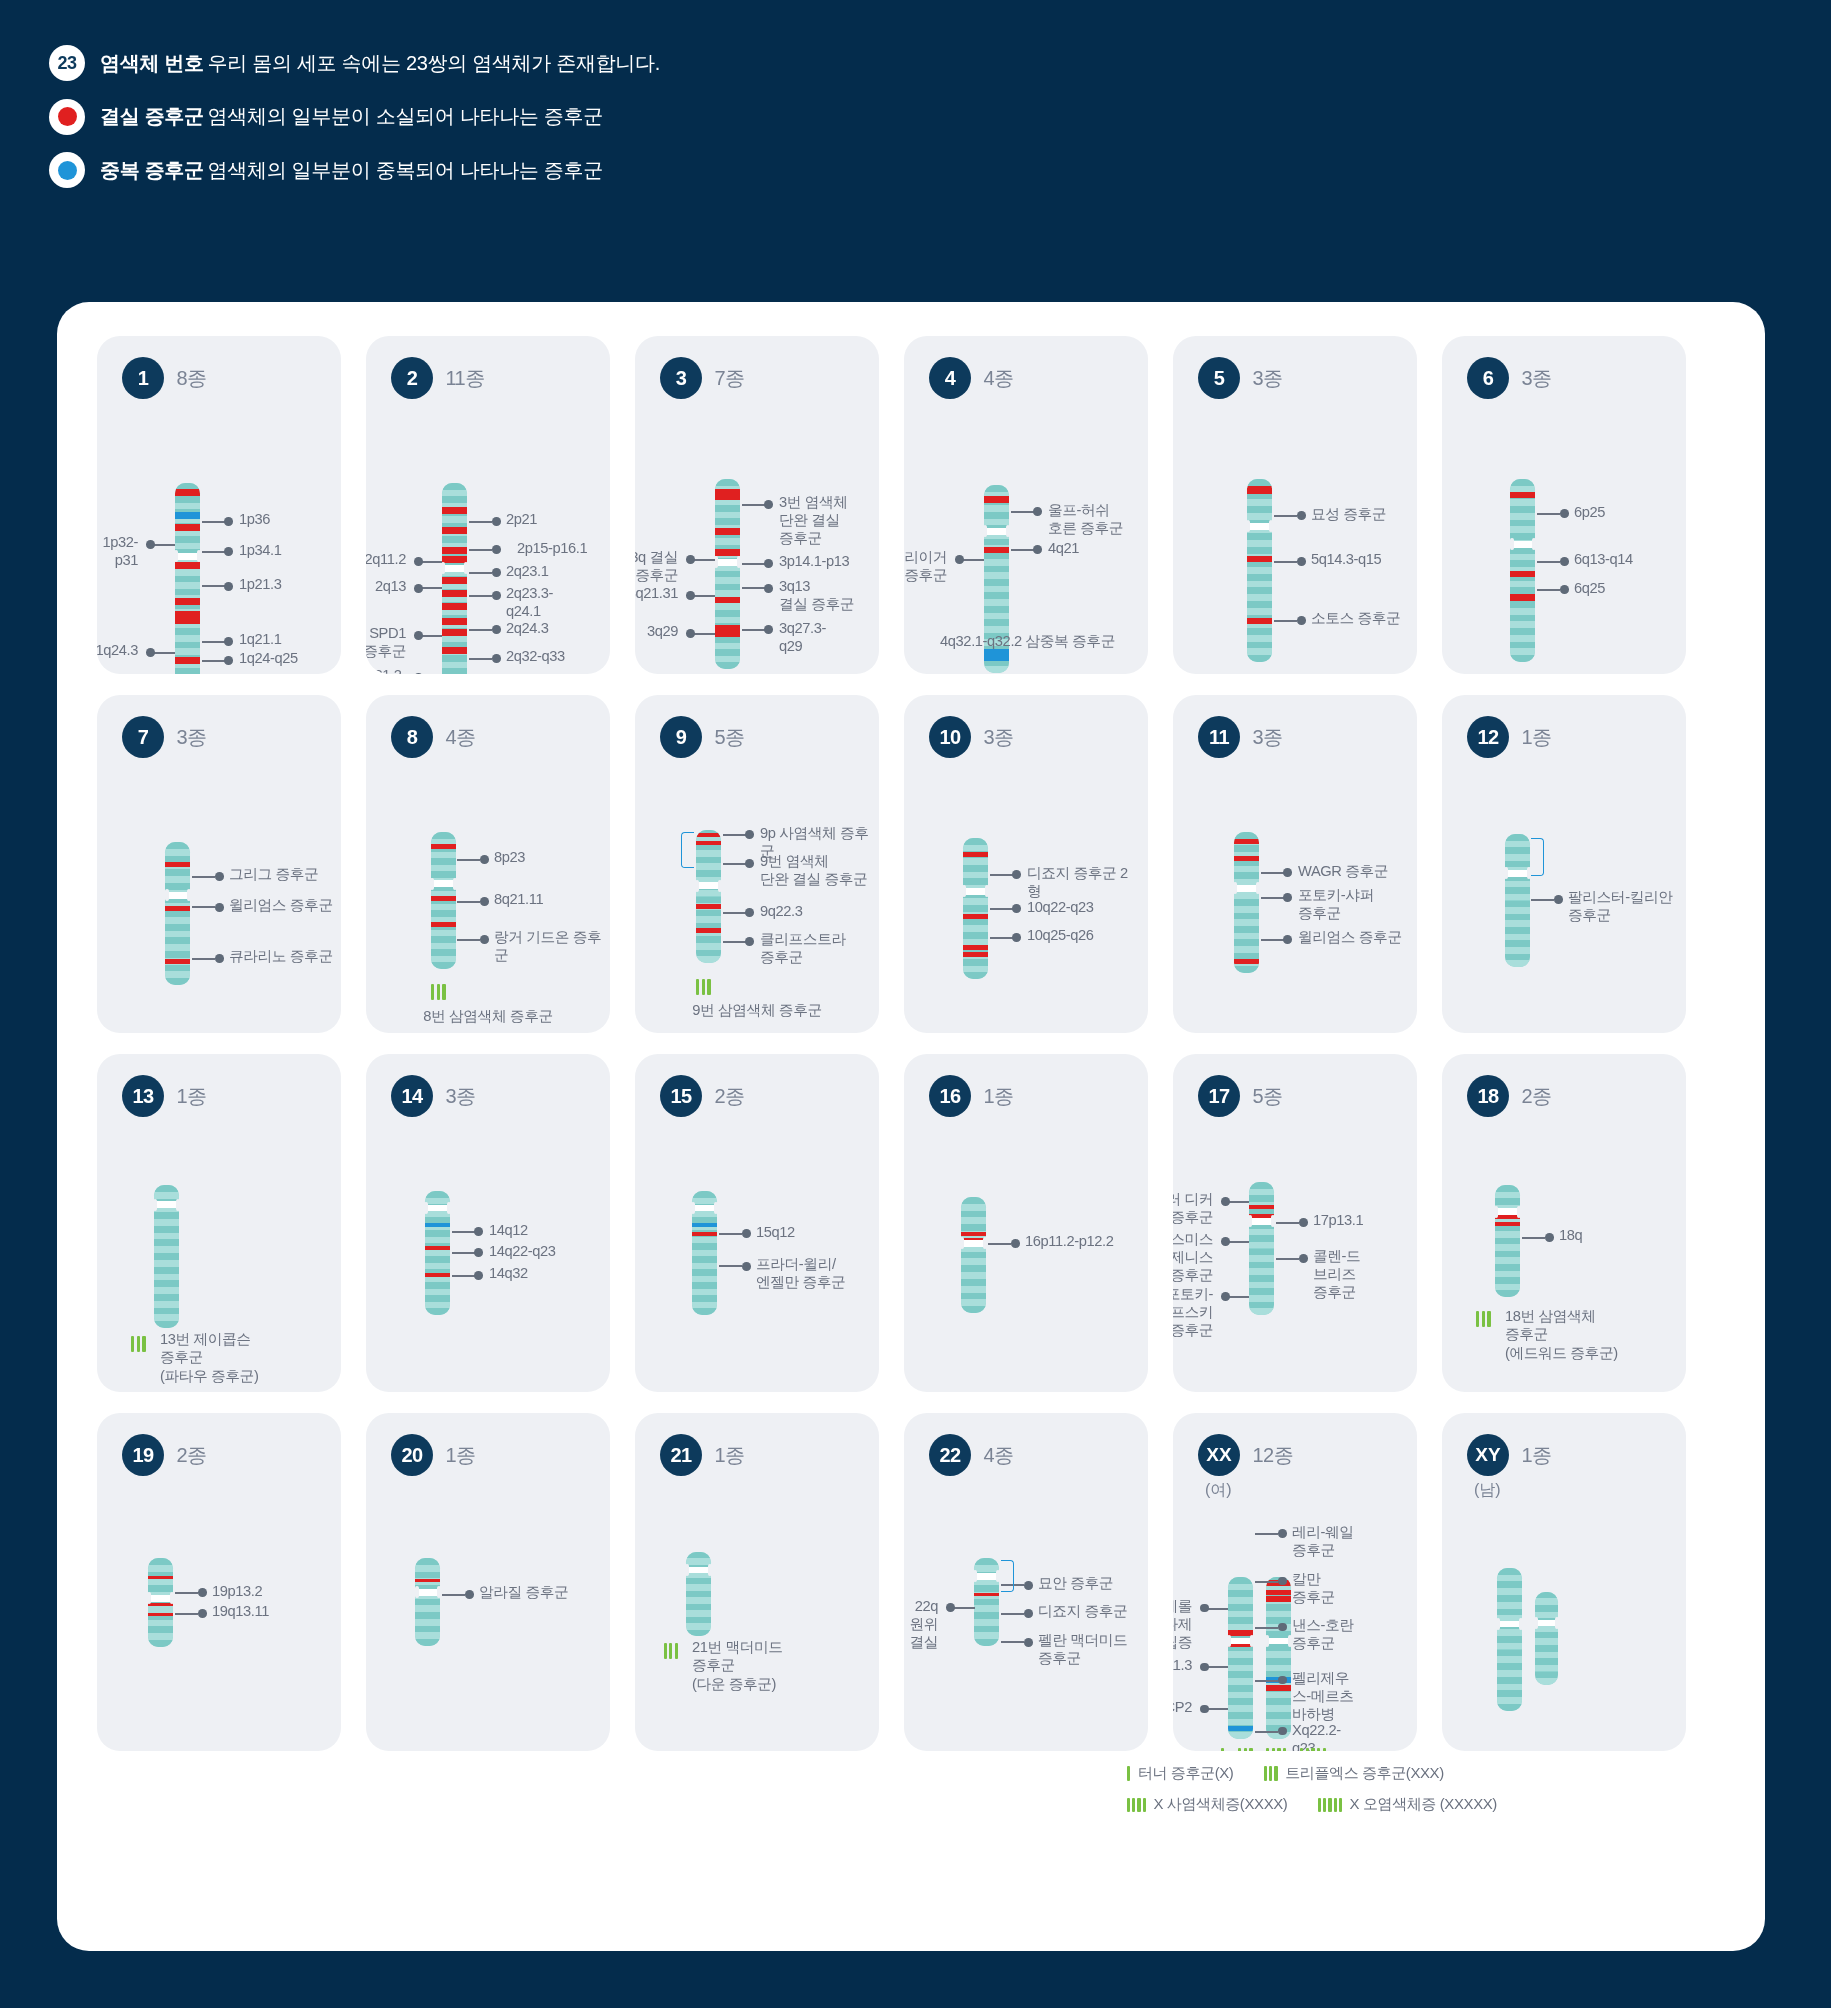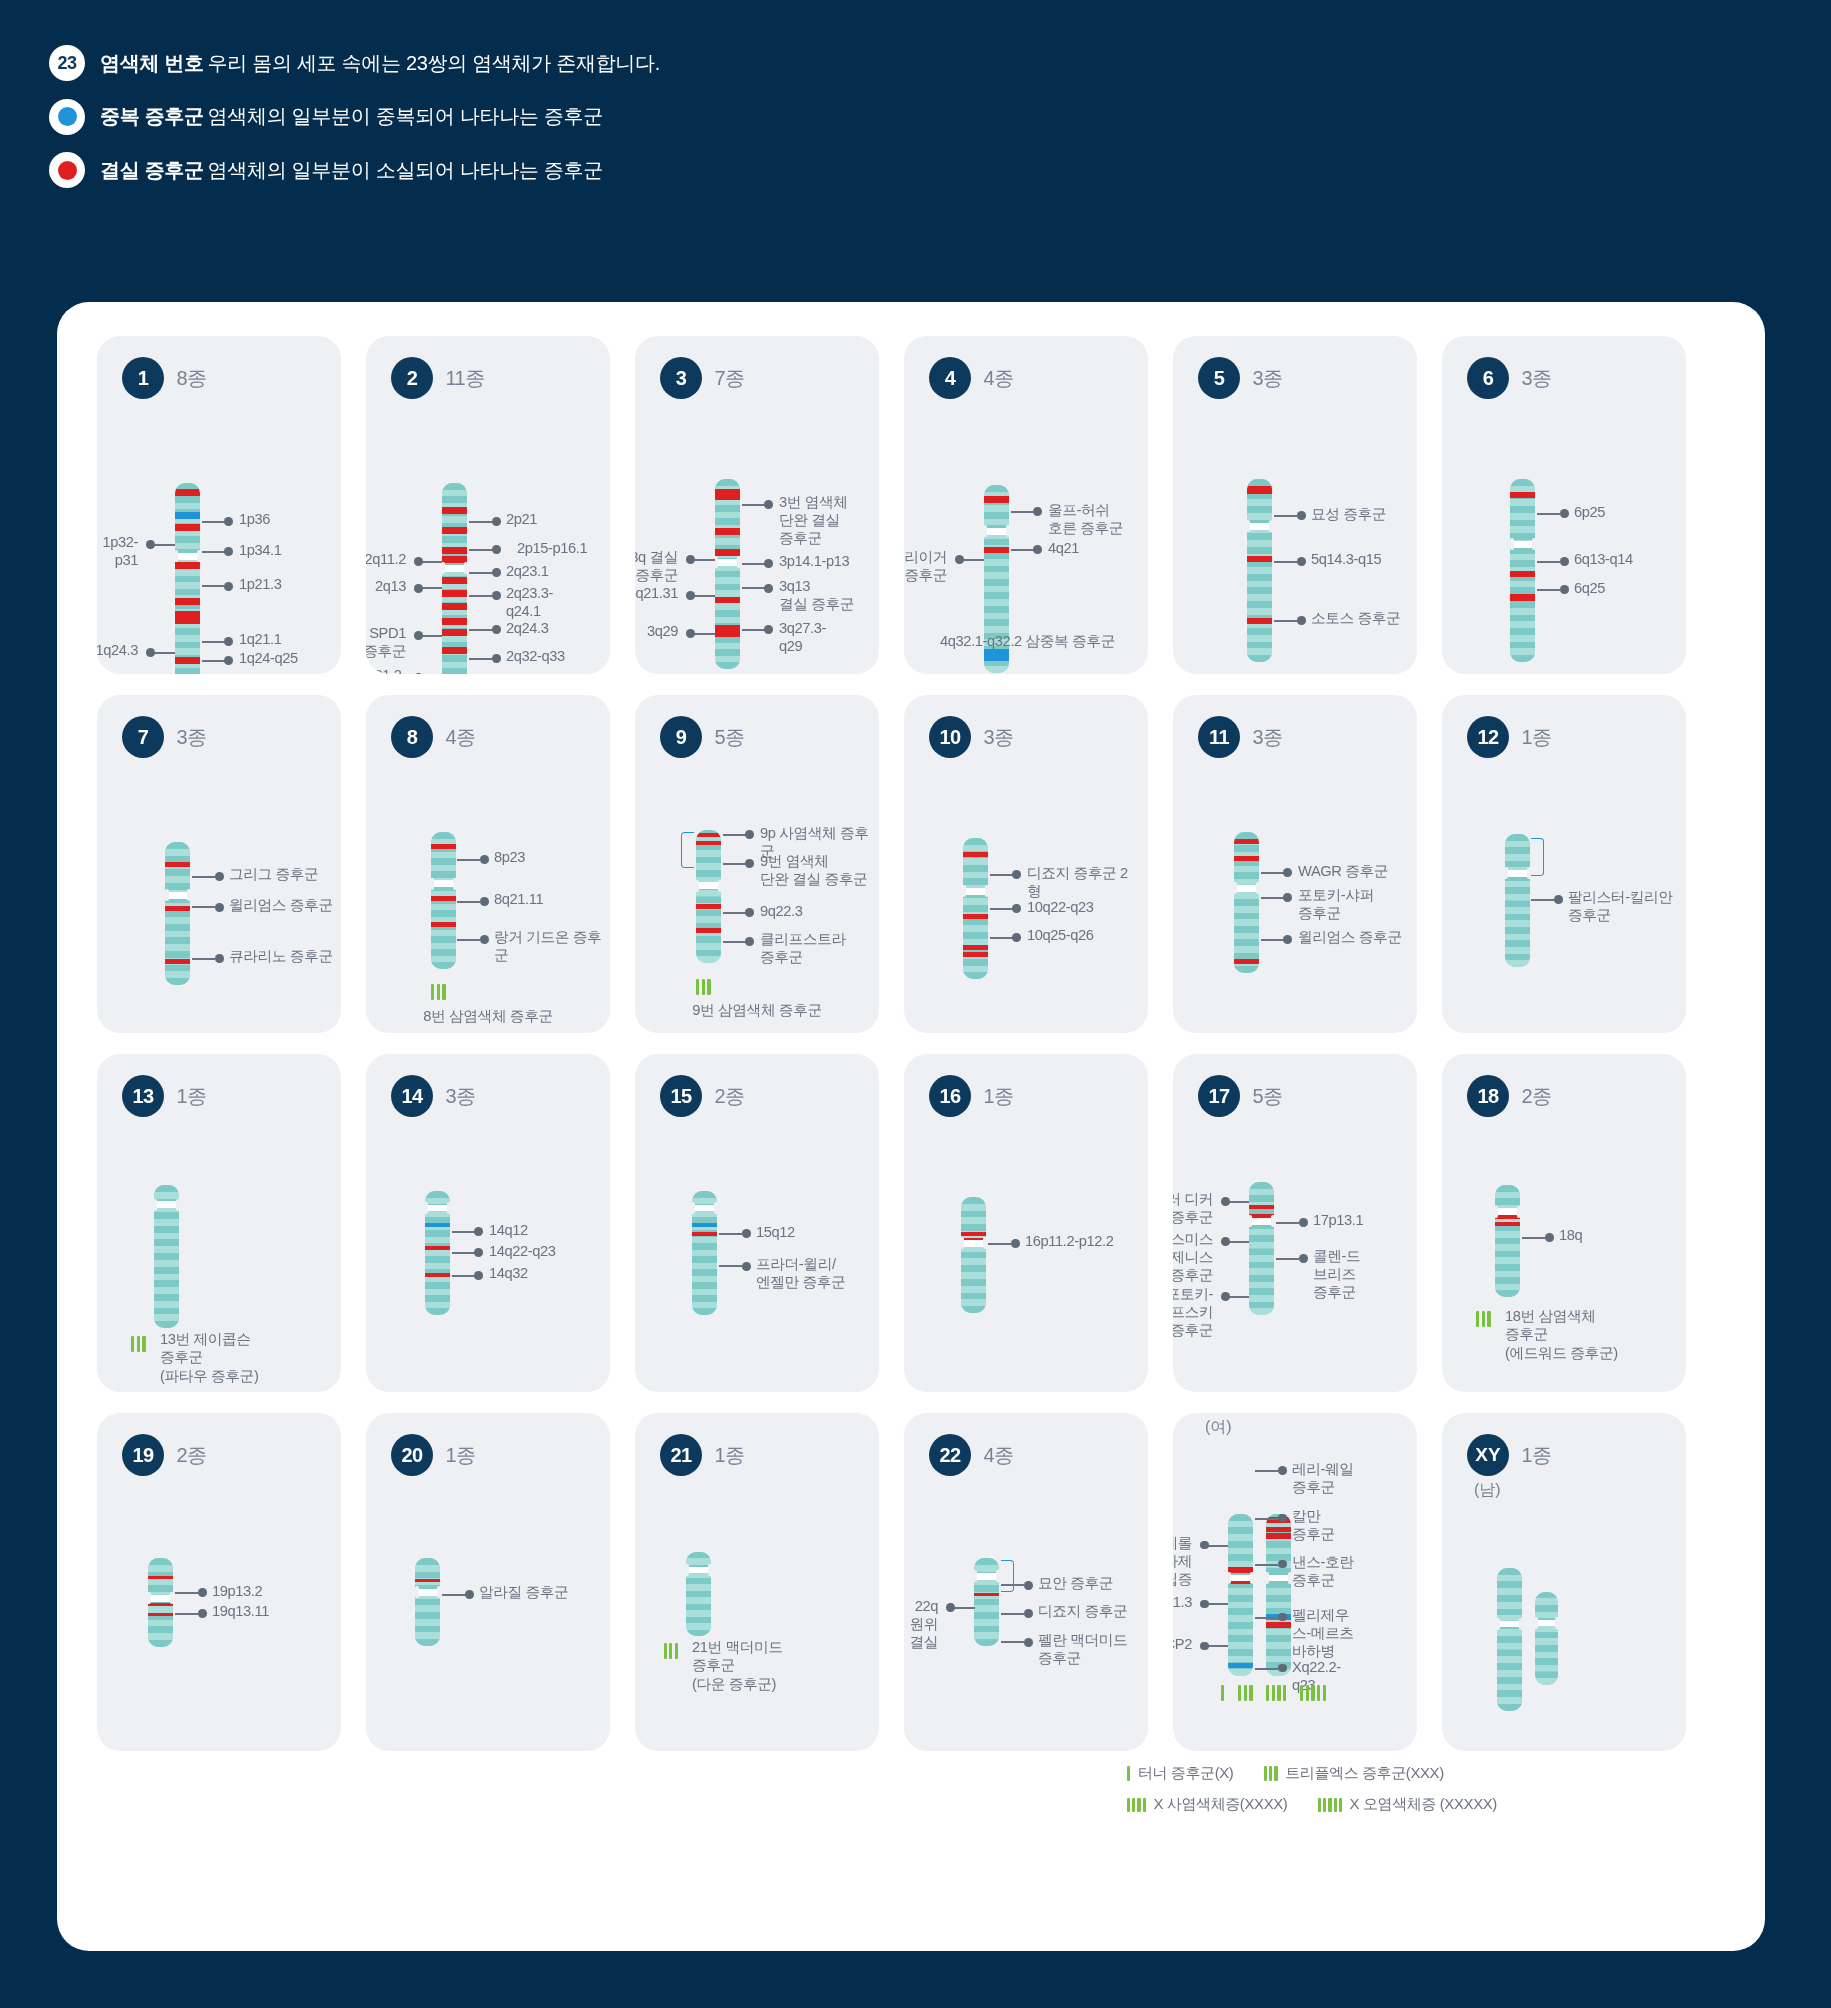--- a/index.html
+++ b/index.html
@@ -125,32 +125,32 @@
   <div class="legend-row">
     <div class="legend-marker num">
       <span>23</span>
     </div>
     <div class="legend-text">
       <b>염색체 번호</b><span>우리 몸의 세포 속에는 23쌍의 염색체가 존재합니다.</span>
     </div>
   </div>
   <div class="legend-row">
     <div class="legend-marker">
-      <div class="legend-dot" style="background:#1f94d8"></div>
+      <div class="legend-dot" style="background:#e02020"></div>
     </div>
     <div class="legend-text">
-      <b>중복 증후군</b><span>염색체의 일부분이 중복되어 나타나는 증후군</span>
+      <b>결실 증후군</b><span>염색체의 일부분이 소실되어 나타나는 증후군</span>
     </div>
   </div>
   <div class="legend-row">
     <div class="legend-marker">
-      <div class="legend-dot" style="background:#e02020"></div>
+      <div class="legend-dot" style="background:#1f94d8"></div>
     </div>
     <div class="legend-text">
-      <b>결실 증후군</b><span>염색체의 일부분이 소실되어 나타나는 증후군</span>
+      <b>중복 증후군</b><span>염색체의 일부분이 중복되어 나타나는 증후군</span>
     </div>
   </div>
 </div>
 
 <div class="panel">
   <div class="grid" id="grid">
       <div class="card">
     <div class="card-head">
       <div class="badge ">
         <span>1</span>
@@ -1275,20 +1275,26 @@
 증후군</div>
           <div class="leader h" style="left:49px;top:131px;width:22px;"></div>
           <div class="ldot" style="left:42px;top:127px;"></div>
           <div class="lbl l" style="right:210px;top:122px;width:88px;">22q
 원위
 결실</div>
           <div class="bracket rt" style="left:97px;top:84px;width:13.3px;height:32px;"></div>
         </div>
       </div>
       <div class="card">
+    <div class="card-head">
+      <div class="badge xx">
+        <span>XX</span>
+      </div>
+      <div class="count">12종</div>
+    </div>
         <div class="sub-sex">(여)</div>
         <div class="card-body">
           <div class="chrom" style="left:55px;top:76px;width:25px;height:162px;">
      <div class="band" style="top:0.00%;height:4.17%;background:#7cc9c5;"></div>
             <div class="band" style="top:4.17%;height:4.17%;background:#a9dedb;"></div>
             <div class="band" style="top:8.33%;height:4.17%;background:#7cc9c5;"></div>
             <div class="band" style="top:12.50%;height:4.17%;background:#a9dedb;"></div>
             <div class="band" style="top:16.67%;height:4.17%;background:#7cc9c5;"></div>
             <div class="band" style="top:20.83%;height:4.17%;background:#a9dedb;"></div>
             <div class="band" style="top:25.00%;height:4.17%;background:#7cc9c5;"></div>

